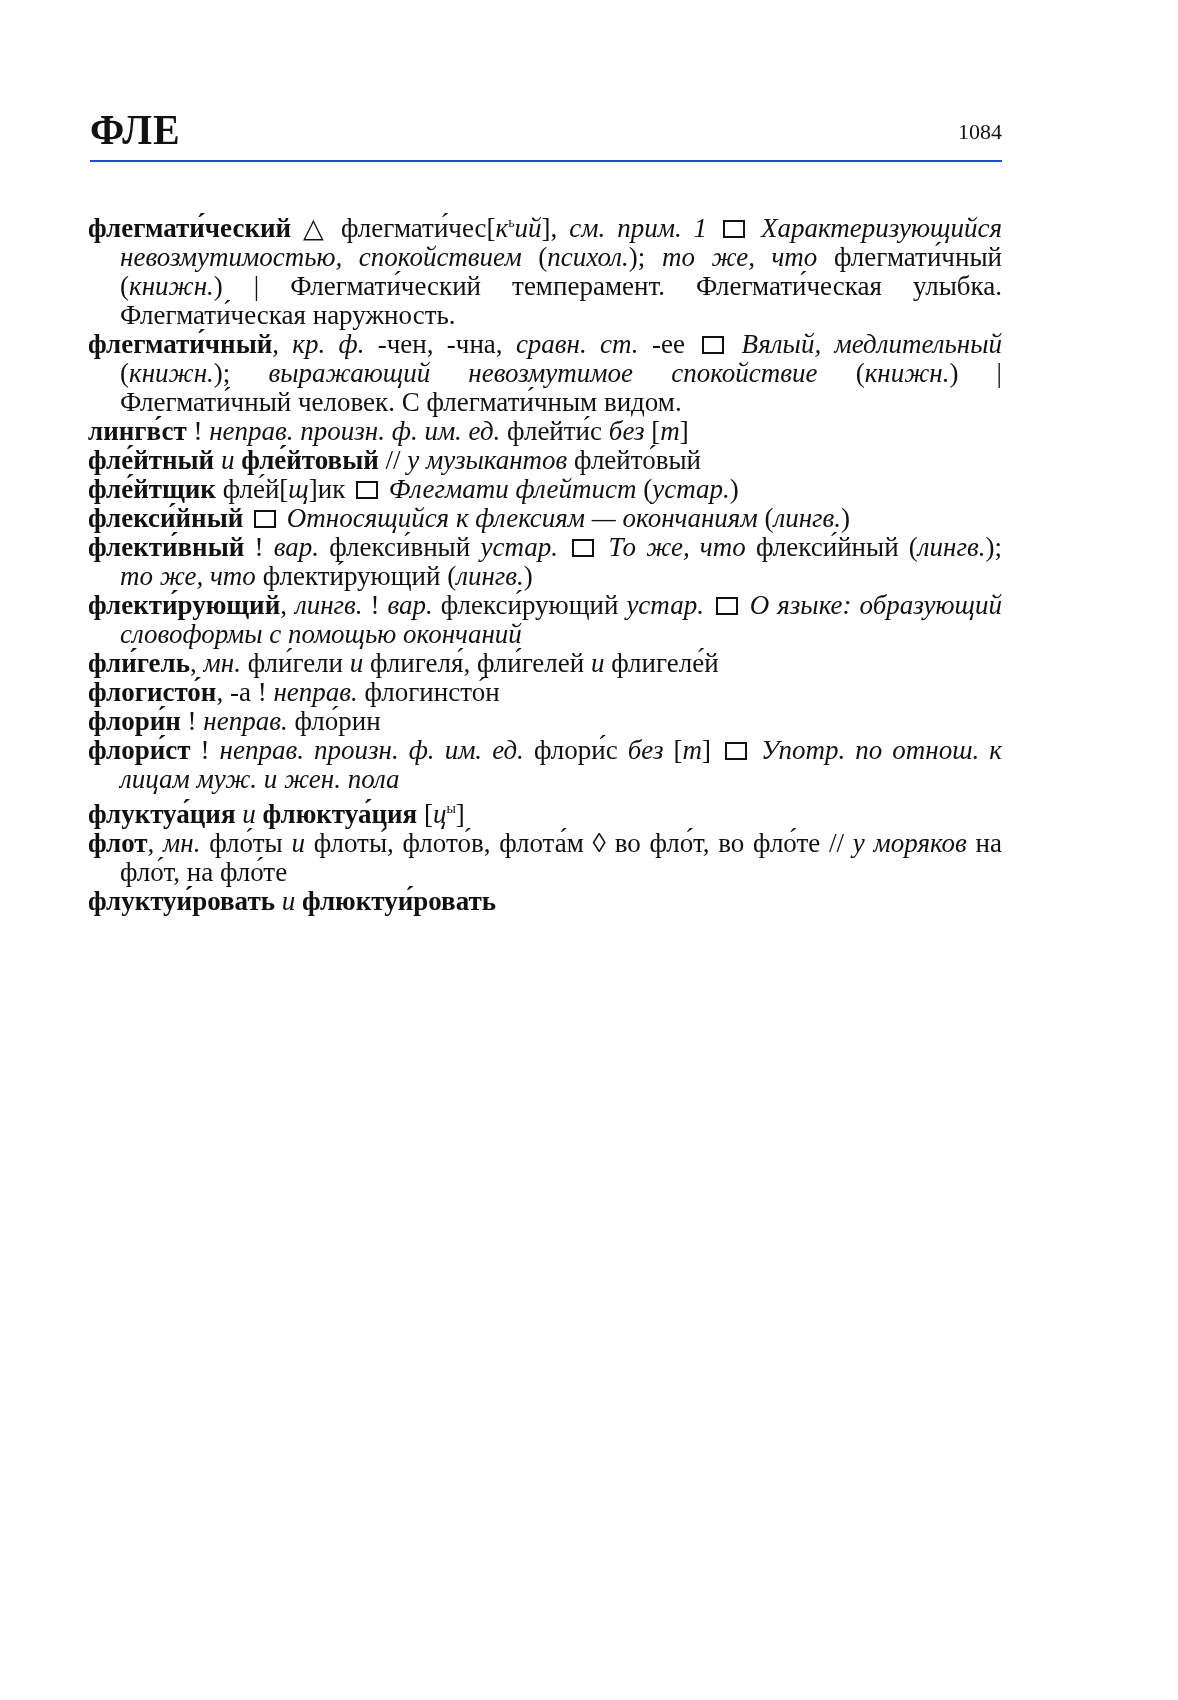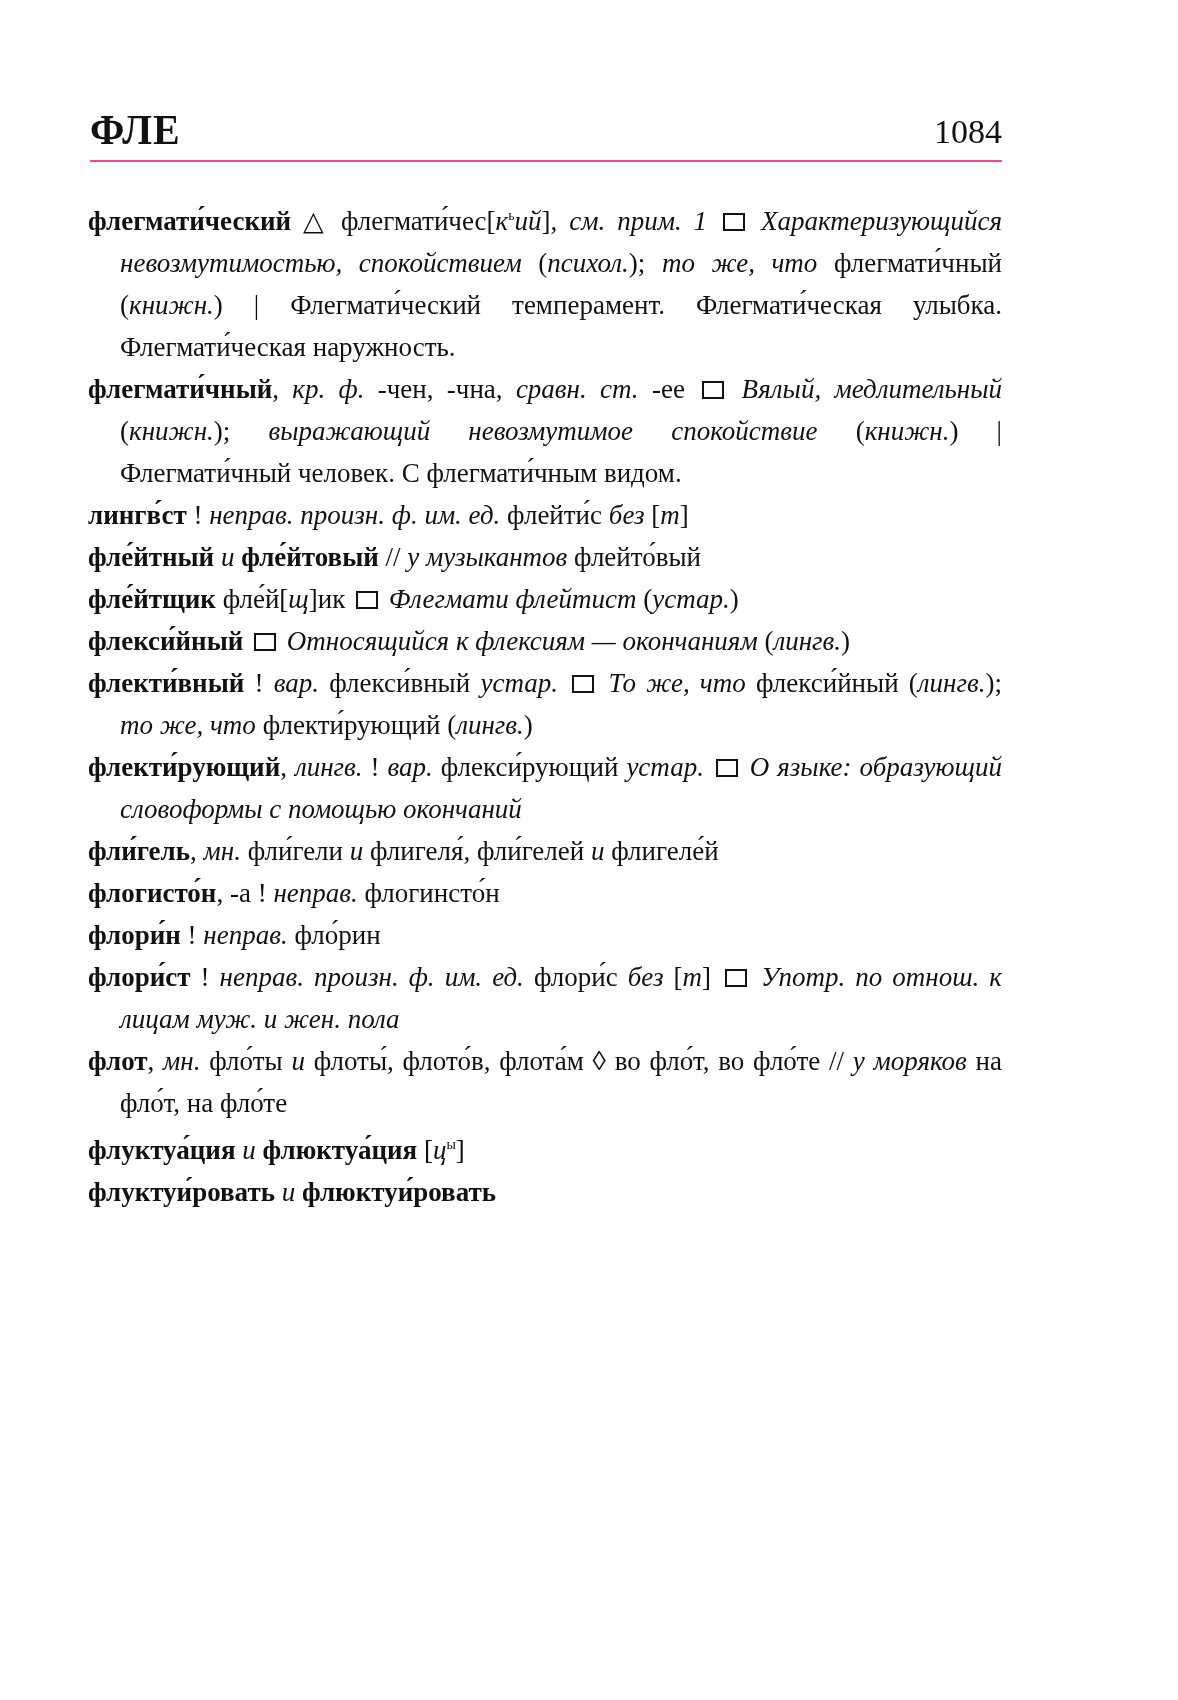--- a/index.html
+++ b/index.html
@@ -2,33 +2,33 @@
 <html><head>
 <meta charset="utf-8">
 <style>
   html, body { margin: 0; padding: 0; background: #ffffff; }
   body {
     width: 1178px; height: 1700px; position: relative; overflow: hidden;
     font-family: "Liberation Serif", "DejaVu Serif", serif; color: #111;
   }
   .page-header {
     position: absolute; left: 90px; top: 110px; width: 912px; height: 50px;
-    border-bottom: 2px solid #ec4899;
+    border-bottom: 2px solid #1d4ed8;
     text-decoration: underline;
   }
   .running-head {
     position: absolute; left: 0; top: 0; font-size: 42px; font-weight: bold;
     letter-spacing: 1px; line-height: 40px; transform: scaleX(0.95); transform-origin: left;
   }
   .page-number {
-    position: absolute; right: 0; top: 4px; font-size: 34px; line-height: 36px;
+    position: absolute; right: 0; top: 4px; font-size: 22px; line-height: 36px;
   }
   .entries {
-    position: absolute; left: 88px; top: 195px; width: 914px;
-    font-size: 27px; line-height: 42px;
+    position: absolute; left: 88px; top: 208px; width: 914px;
+    font-size: 27px; line-height: 29px;
   }
   .entry {
     padding-left: 32px; text-indent: -32px; text-align: justify;
     margin: 0;
   }
   .entry .b { font-weight: bold; }
   .entry .i { font-style: italic; }
   .box {
     display: inline-block; width: 22px; height: 18px; border: 2px solid #111;
     vertical-align: -1px; margin: 0 4px; box-sizing: border-box; text-indent: 0;
@@ -48,16 +48,16 @@
     <p class="entry"><span class="b">лингв́ст</span><span> ! </span><span class="i">неправ. произн. ф. им. ед.</span><span> флейти́с </span><span class="i">без</span><span> [</span><span class="i">т</span><span>]</span></p>
     <p class="entry"><span class="b">фле́йтный</span><span class="i"> и </span><span class="b">фле́йтовый</span><span> // </span><span class="i">у музыкантов</span><span> флейто́вый</span></p>
     <p class="entry"><span class="b">фле́йтщик</span><span> фле́й[</span><span class="i">щ</span><span>]ик </span><span class="box"></span><span class="i"> Флегмати флейтист</span><span> (</span><span class="i">устар.</span><span>)</span></p>
     <p class="entry"><span class="b">флекси́йный</span><span> </span><span class="box"></span><span class="i"> Относящийся к флексиям — окончаниям</span><span> (</span><span class="i">лингв.</span><span>)</span></p>
     <p class="entry"><span class="b">флекти́вный</span><span> ! </span><span class="i">вар.</span><span> флекси́вный </span><span class="i">устар.</span><span> </span><span class="box"></span><span class="i"> То же, что</span><span> флекси́йный (</span><span class="i">лингв.</span><span>); </span><span class="i">то же, что</span><span> флекти́рующий (</span><span class="i">лингв.</span><span>)</span></p>
     <p class="entry"><span class="b">флекти́рующий</span><span>, </span><span class="i">лингв.</span><span> ! </span><span class="i">вар.</span><span> флекси́рующий </span><span class="i">устар.</span><span> </span><span class="box"></span><span class="i"> О языке: образующий словоформы с помощью окончаний</span></p>
     <p class="entry"><span class="b">фли́гель</span><span>, </span><span class="i">мн.</span><span> фли́гели </span><span class="i">и</span><span> флигеля́, фли́гелей </span><span class="i">и</span><span> флигеле́й</span></p>
     <p class="entry"><span class="b">флогисто́н</span><span>, -а ! </span><span class="i">неправ.</span><span> флогинсто́н</span></p>
     <p class="entry"><span class="b">флори́н</span><span> ! </span><span class="i">неправ.</span><span> фло́рин</span></p>
     <p class="entry"><span class="b">флори́ст</span><span> ! </span><span class="i">неправ. произн. ф. им. ед.</span><span> флори́с </span><span class="i">без</span><span> [</span><span class="i">т</span><span>] </span><span class="box"></span><span class="i"> Употр. по отнош. к лицам муж. и жен. пола</span></p>
+    <p class="entry"><span class="b">флуктуа́ция</span><span class="i"> и </span><span class="b">флюктуа́ция</span><span> [</span><span class="i">ц</span><sup style="font-size: 14px;">ы</sup><span>]</span></p>
     <p class="entry"><span class="b">флот</span><span>, </span><span class="i">мн.</span><span> фло́ты </span><span class="i">и</span><span> флоты́, флото́в, флота́м ◊ во фло́т, во фло́те // </span><span class="i">у моряков</span><span> на фло́т, на фло́те</span></p>
-    <p class="entry"><span class="b">флуктуа́ция</span><span class="i"> и </span><span class="b">флюктуа́ция</span><span> [</span><span class="i">ц</span><sup style="font-size: 14px;">ы</sup><span>]</span></p>
     <p class="entry"><span class="b">флуктуи́ровать</span><span class="i"> и </span><span class="b">флюктуи́ровать</span></p>
   </div>
 
 </body></html>

